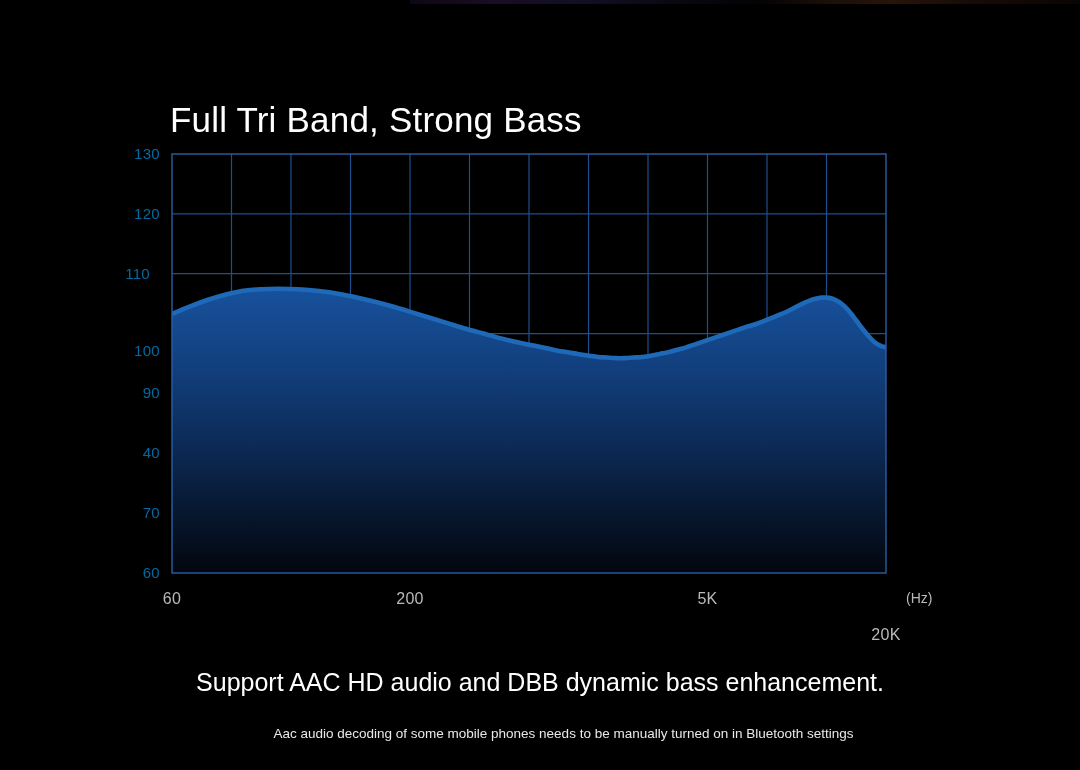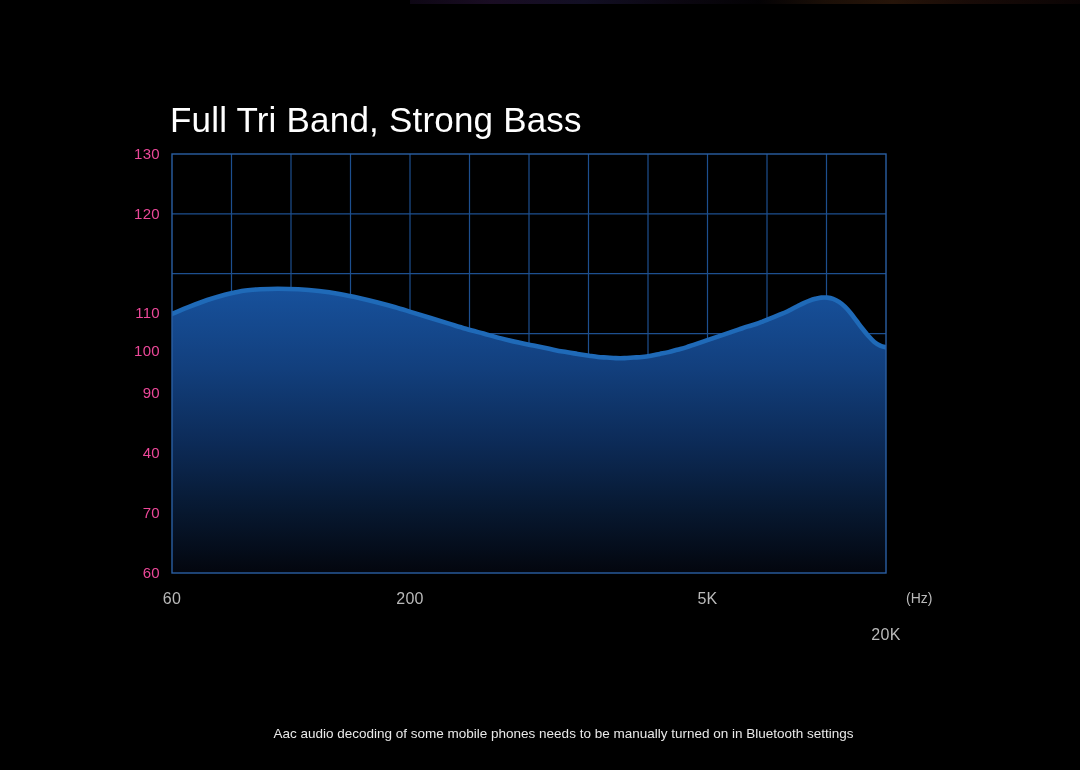--- a/index.html
+++ b/index.html
@@ -52,21 +52,21 @@
   #plot-wrap {
     position: absolute;
     left: 0; top: 0;
     width: 1080px; height: 770px;
   }
   .ytick {
     position: absolute;
     width: 46px;
     text-align: right;
     font-size: 15px;
-    color: #ec4899;
+    color: #0369a1;
     letter-spacing: 0.3px;
   }
   .xtick {
     position: absolute;
     font-size: 16px;
     color: #b9b9b9;
     letter-spacing: 0.3px;
     white-space: nowrap;
     transform: translateX(-50%);
     top: 590px;
@@ -142,32 +142,33 @@
         </g>
       <g clip-path="url(#plotClip)">
         <path id="area-path" fill="url(#areaGrad)" stroke="none" d="M 172.00 313.82 C 174.94 312.62, 183.75 308.93, 189.63 306.64 C 195.51 304.34, 201.38 302.05, 207.26 300.05 C 213.14 298.06, 220.19 295.96, 224.89 294.66 C 229.59 293.37, 232.04 292.97, 235.47 292.27 C 238.89 291.57, 241.34 290.97, 245.46 290.47 C 249.57 289.98, 254.76 289.58, 260.15 289.28 C 265.53 288.98, 271.41 288.68, 277.78 288.68 C 284.14 288.68, 291.49 288.88, 298.35 289.28 C 305.20 289.68, 312.06 290.27, 318.91 291.07 C 325.77 291.87, 332.63 292.87, 339.48 294.07 C 346.34 295.26, 353.68 296.86, 360.05 298.26 C 366.42 299.65, 371.80 300.95, 377.68 302.45 C 383.56 303.94, 389.43 305.54, 395.31 307.23 C 401.19 308.93, 407.06 310.83, 412.94 312.62 C 418.81 314.42, 424.69 316.21, 430.57 318.01 C 436.44 319.80, 442.32 321.60, 448.20 323.40 C 454.07 325.19, 459.95 327.09, 465.83 328.78 C 471.70 330.48, 477.58 331.98, 483.46 333.57 C 489.33 335.17, 495.21 336.86, 501.09 338.36 C 506.96 339.86, 513.33 341.35, 518.72 342.55 C 524.10 343.75, 528.51 344.55, 533.41 345.54 C 538.30 346.54, 543.20 347.54, 548.10 348.54 C 553.00 349.53, 557.89 350.63, 562.79 351.53 C 567.69 352.43, 573.07 353.22, 577.48 353.92 C 581.89 354.62, 585.81 355.22, 589.23 355.72 C 592.66 356.22, 595.11 356.62, 598.05 356.92 C 600.99 357.22, 603.93 357.31, 606.86 357.51 C 609.80 357.71, 612.74 358.01, 615.68 358.11 C 618.62 358.21, 621.56 358.21, 624.49 358.11 C 627.43 358.01, 630.37 357.71, 633.31 357.51 C 636.25 357.31, 639.19 357.22, 642.12 356.92 C 645.06 356.62, 648.00 356.22, 650.94 355.72 C 653.88 355.22, 656.81 354.52, 659.75 353.92 C 662.69 353.32, 665.63 352.83, 668.57 352.13 C 671.51 351.43, 674.44 350.53, 677.38 349.73 C 680.32 348.93, 683.26 348.24, 686.20 347.34 C 689.14 346.44, 692.07 345.34, 695.01 344.35 C 697.95 343.35, 700.89 342.35, 703.83 341.35 C 706.77 340.36, 709.70 339.36, 712.64 338.36 C 715.58 337.36, 718.52 336.36, 721.46 335.37 C 724.40 334.37, 727.33 333.37, 730.27 332.37 C 733.21 331.38, 736.15 330.38, 739.09 329.38 C 742.02 328.38, 745.06 327.29, 747.90 326.39 C 750.74 325.49, 753.68 324.79, 756.13 323.99 C 758.58 323.20, 760.54 322.40, 762.59 321.60 C 764.65 320.80, 766.51 320.00, 768.47 319.21 C 770.43 318.41, 772.39 317.61, 774.35 316.81 C 776.30 316.01, 778.26 315.22, 780.22 314.42 C 782.18 313.62, 784.14 312.92, 786.10 312.02 C 788.06 311.13, 790.02 310.03, 791.98 309.03 C 793.93 308.03, 795.89 307.03, 797.85 306.04 C 799.81 305.04, 801.77 303.94, 803.73 303.04 C 805.69 302.15, 807.65 301.35, 809.60 300.65 C 811.56 299.95, 813.52 299.35, 815.48 298.85 C 817.44 298.36, 819.40 297.86, 821.36 297.66 C 823.32 297.46, 825.28 297.46, 827.23 297.66 C 829.19 297.86, 831.15 298.16, 833.11 298.85 C 835.07 299.55, 837.03 300.55, 838.99 301.85 C 840.95 303.14, 842.91 304.74, 844.86 306.64 C 846.82 308.53, 848.78 310.83, 850.74 313.22 C 852.70 315.61, 854.66 318.41, 856.62 321.00 C 858.58 323.60, 860.53 326.29, 862.49 328.78 C 864.45 331.28, 866.41 333.77, 868.37 335.97 C 870.33 338.16, 872.29 340.36, 874.25 341.95 C 876.21 343.55, 878.16 344.65, 880.12 345.54 C 882.08 346.44, 885.02 347.04, 886.00 347.34 L 886 573 L 172 573 Z"></path>
         <path id="line-path" fill="none" stroke="#1f6ab8" stroke-width="4.6" stroke-linejoin="round" stroke-linecap="round" d="M 172.00 313.82 C 174.94 312.62, 183.75 308.93, 189.63 306.64 C 195.51 304.34, 201.38 302.05, 207.26 300.05 C 213.14 298.06, 220.19 295.96, 224.89 294.66 C 229.59 293.37, 232.04 292.97, 235.47 292.27 C 238.89 291.57, 241.34 290.97, 245.46 290.47 C 249.57 289.98, 254.76 289.58, 260.15 289.28 C 265.53 288.98, 271.41 288.68, 277.78 288.68 C 284.14 288.68, 291.49 288.88, 298.35 289.28 C 305.20 289.68, 312.06 290.27, 318.91 291.07 C 325.77 291.87, 332.63 292.87, 339.48 294.07 C 346.34 295.26, 353.68 296.86, 360.05 298.26 C 366.42 299.65, 371.80 300.95, 377.68 302.45 C 383.56 303.94, 389.43 305.54, 395.31 307.23 C 401.19 308.93, 407.06 310.83, 412.94 312.62 C 418.81 314.42, 424.69 316.21, 430.57 318.01 C 436.44 319.80, 442.32 321.60, 448.20 323.40 C 454.07 325.19, 459.95 327.09, 465.83 328.78 C 471.70 330.48, 477.58 331.98, 483.46 333.57 C 489.33 335.17, 495.21 336.86, 501.09 338.36 C 506.96 339.86, 513.33 341.35, 518.72 342.55 C 524.10 343.75, 528.51 344.55, 533.41 345.54 C 538.30 346.54, 543.20 347.54, 548.10 348.54 C 553.00 349.53, 557.89 350.63, 562.79 351.53 C 567.69 352.43, 573.07 353.22, 577.48 353.92 C 581.89 354.62, 585.81 355.22, 589.23 355.72 C 592.66 356.22, 595.11 356.62, 598.05 356.92 C 600.99 357.22, 603.93 357.31, 606.86 357.51 C 609.80 357.71, 612.74 358.01, 615.68 358.11 C 618.62 358.21, 621.56 358.21, 624.49 358.11 C 627.43 358.01, 630.37 357.71, 633.31 357.51 C 636.25 357.31, 639.19 357.22, 642.12 356.92 C 645.06 356.62, 648.00 356.22, 650.94 355.72 C 653.88 355.22, 656.81 354.52, 659.75 353.92 C 662.69 353.32, 665.63 352.83, 668.57 352.13 C 671.51 351.43, 674.44 350.53, 677.38 349.73 C 680.32 348.93, 683.26 348.24, 686.20 347.34 C 689.14 346.44, 692.07 345.34, 695.01 344.35 C 697.95 343.35, 700.89 342.35, 703.83 341.35 C 706.77 340.36, 709.70 339.36, 712.64 338.36 C 715.58 337.36, 718.52 336.36, 721.46 335.37 C 724.40 334.37, 727.33 333.37, 730.27 332.37 C 733.21 331.38, 736.15 330.38, 739.09 329.38 C 742.02 328.38, 745.06 327.29, 747.90 326.39 C 750.74 325.49, 753.68 324.79, 756.13 323.99 C 758.58 323.20, 760.54 322.40, 762.59 321.60 C 764.65 320.80, 766.51 320.00, 768.47 319.21 C 770.43 318.41, 772.39 317.61, 774.35 316.81 C 776.30 316.01, 778.26 315.22, 780.22 314.42 C 782.18 313.62, 784.14 312.92, 786.10 312.02 C 788.06 311.13, 790.02 310.03, 791.98 309.03 C 793.93 308.03, 795.89 307.03, 797.85 306.04 C 799.81 305.04, 801.77 303.94, 803.73 303.04 C 805.69 302.15, 807.65 301.35, 809.60 300.65 C 811.56 299.95, 813.52 299.35, 815.48 298.85 C 817.44 298.36, 819.40 297.86, 821.36 297.66 C 823.32 297.46, 825.28 297.46, 827.23 297.66 C 829.19 297.86, 831.15 298.16, 833.11 298.85 C 835.07 299.55, 837.03 300.55, 838.99 301.85 C 840.95 303.14, 842.91 304.74, 844.86 306.64 C 846.82 308.53, 848.78 310.83, 850.74 313.22 C 852.70 315.61, 854.66 318.41, 856.62 321.00 C 858.58 323.60, 860.53 326.29, 862.49 328.78 C 864.45 331.28, 866.41 333.77, 868.37 335.97 C 870.33 338.16, 872.29 340.36, 874.25 341.95 C 876.21 343.55, 878.16 344.65, 880.12 345.54 C 882.08 346.44, 885.02 347.04, 886.00 347.34"></path>
       </g>
       <rect id="plot-frame" x="172" y="154" width="714" height="419" fill="none" stroke="#2a5fa3" stroke-width="1.4"></rect>
     </svg>
     <div id="ytick-layer">
         <div class="ytick" style="left: 114px; top: 145px;">130</div>
         <div class="ytick" style="left: 114px; top: 204.857px;">120</div>
-        <div class="ytick" style="left: 114px; top: 264.714px; margin-top: 39px;">110</div>
+        <div class="ytick" style="left: 104px; top: 264.714px;">110</div>
         <div class="ytick" style="left: 114px; top: 342px;">100</div>
         <div class="ytick" style="left: 114px; top: 384.429px;">90</div>
         <div class="ytick" style="left: 114px; top: 444.286px;">40</div>
         <div class="ytick" style="left: 114px; top: 504.143px;">70</div>
         <div class="ytick" style="left: 114px; top: 564px;">60</div>
       </div>
     <div id="xtick-layer">
         <div class="xtick" style="left: 172px;">60</div>
         <div class="xtick" style="left: 410px;">200</div>
         <div class="xtick" style="left: 707.5px;">5K</div>
         <div class="xtick" style="left: 886px; margin-top: 36px;">20K</div>
         <div class="xunit" style="left: 906px;">(Hz)</div>
       </div>
   </div>
 
+  <div class="caption-main">Support AAC HD audio and DBB dynamic bass enhancement.</div>
 
   <div class="caption-sub">Aac audio decoding of some mobile phones needs to be manually turned on in Bluetooth settings</div>
 
 </div>
 
 </body></html>

